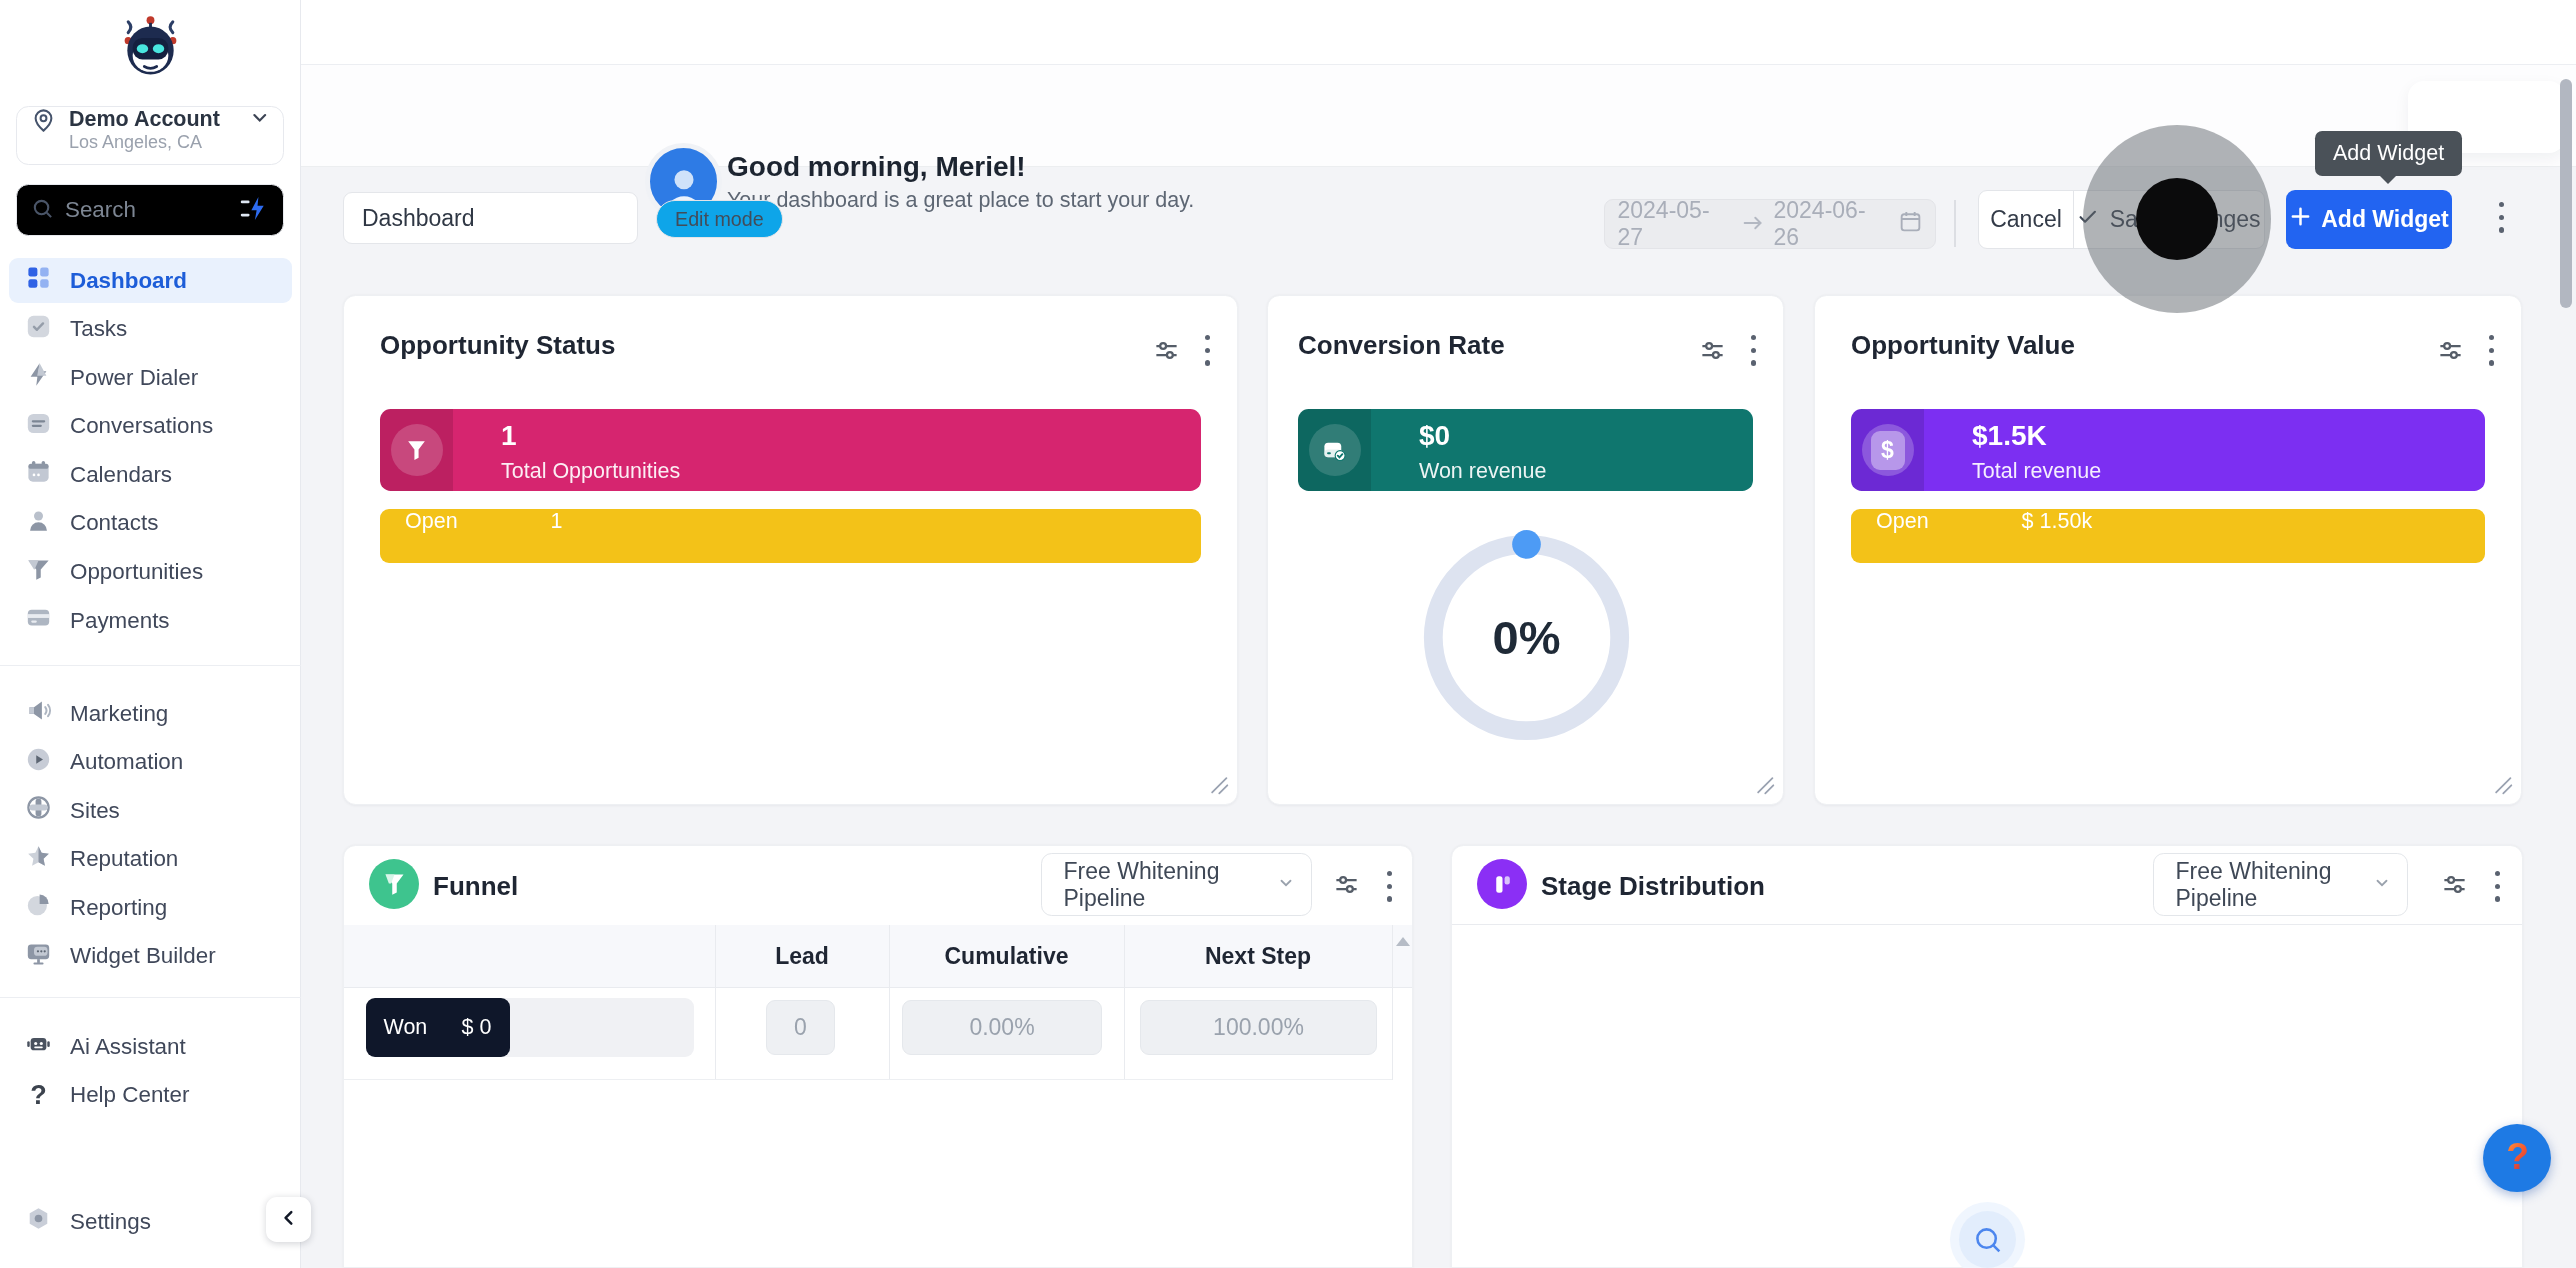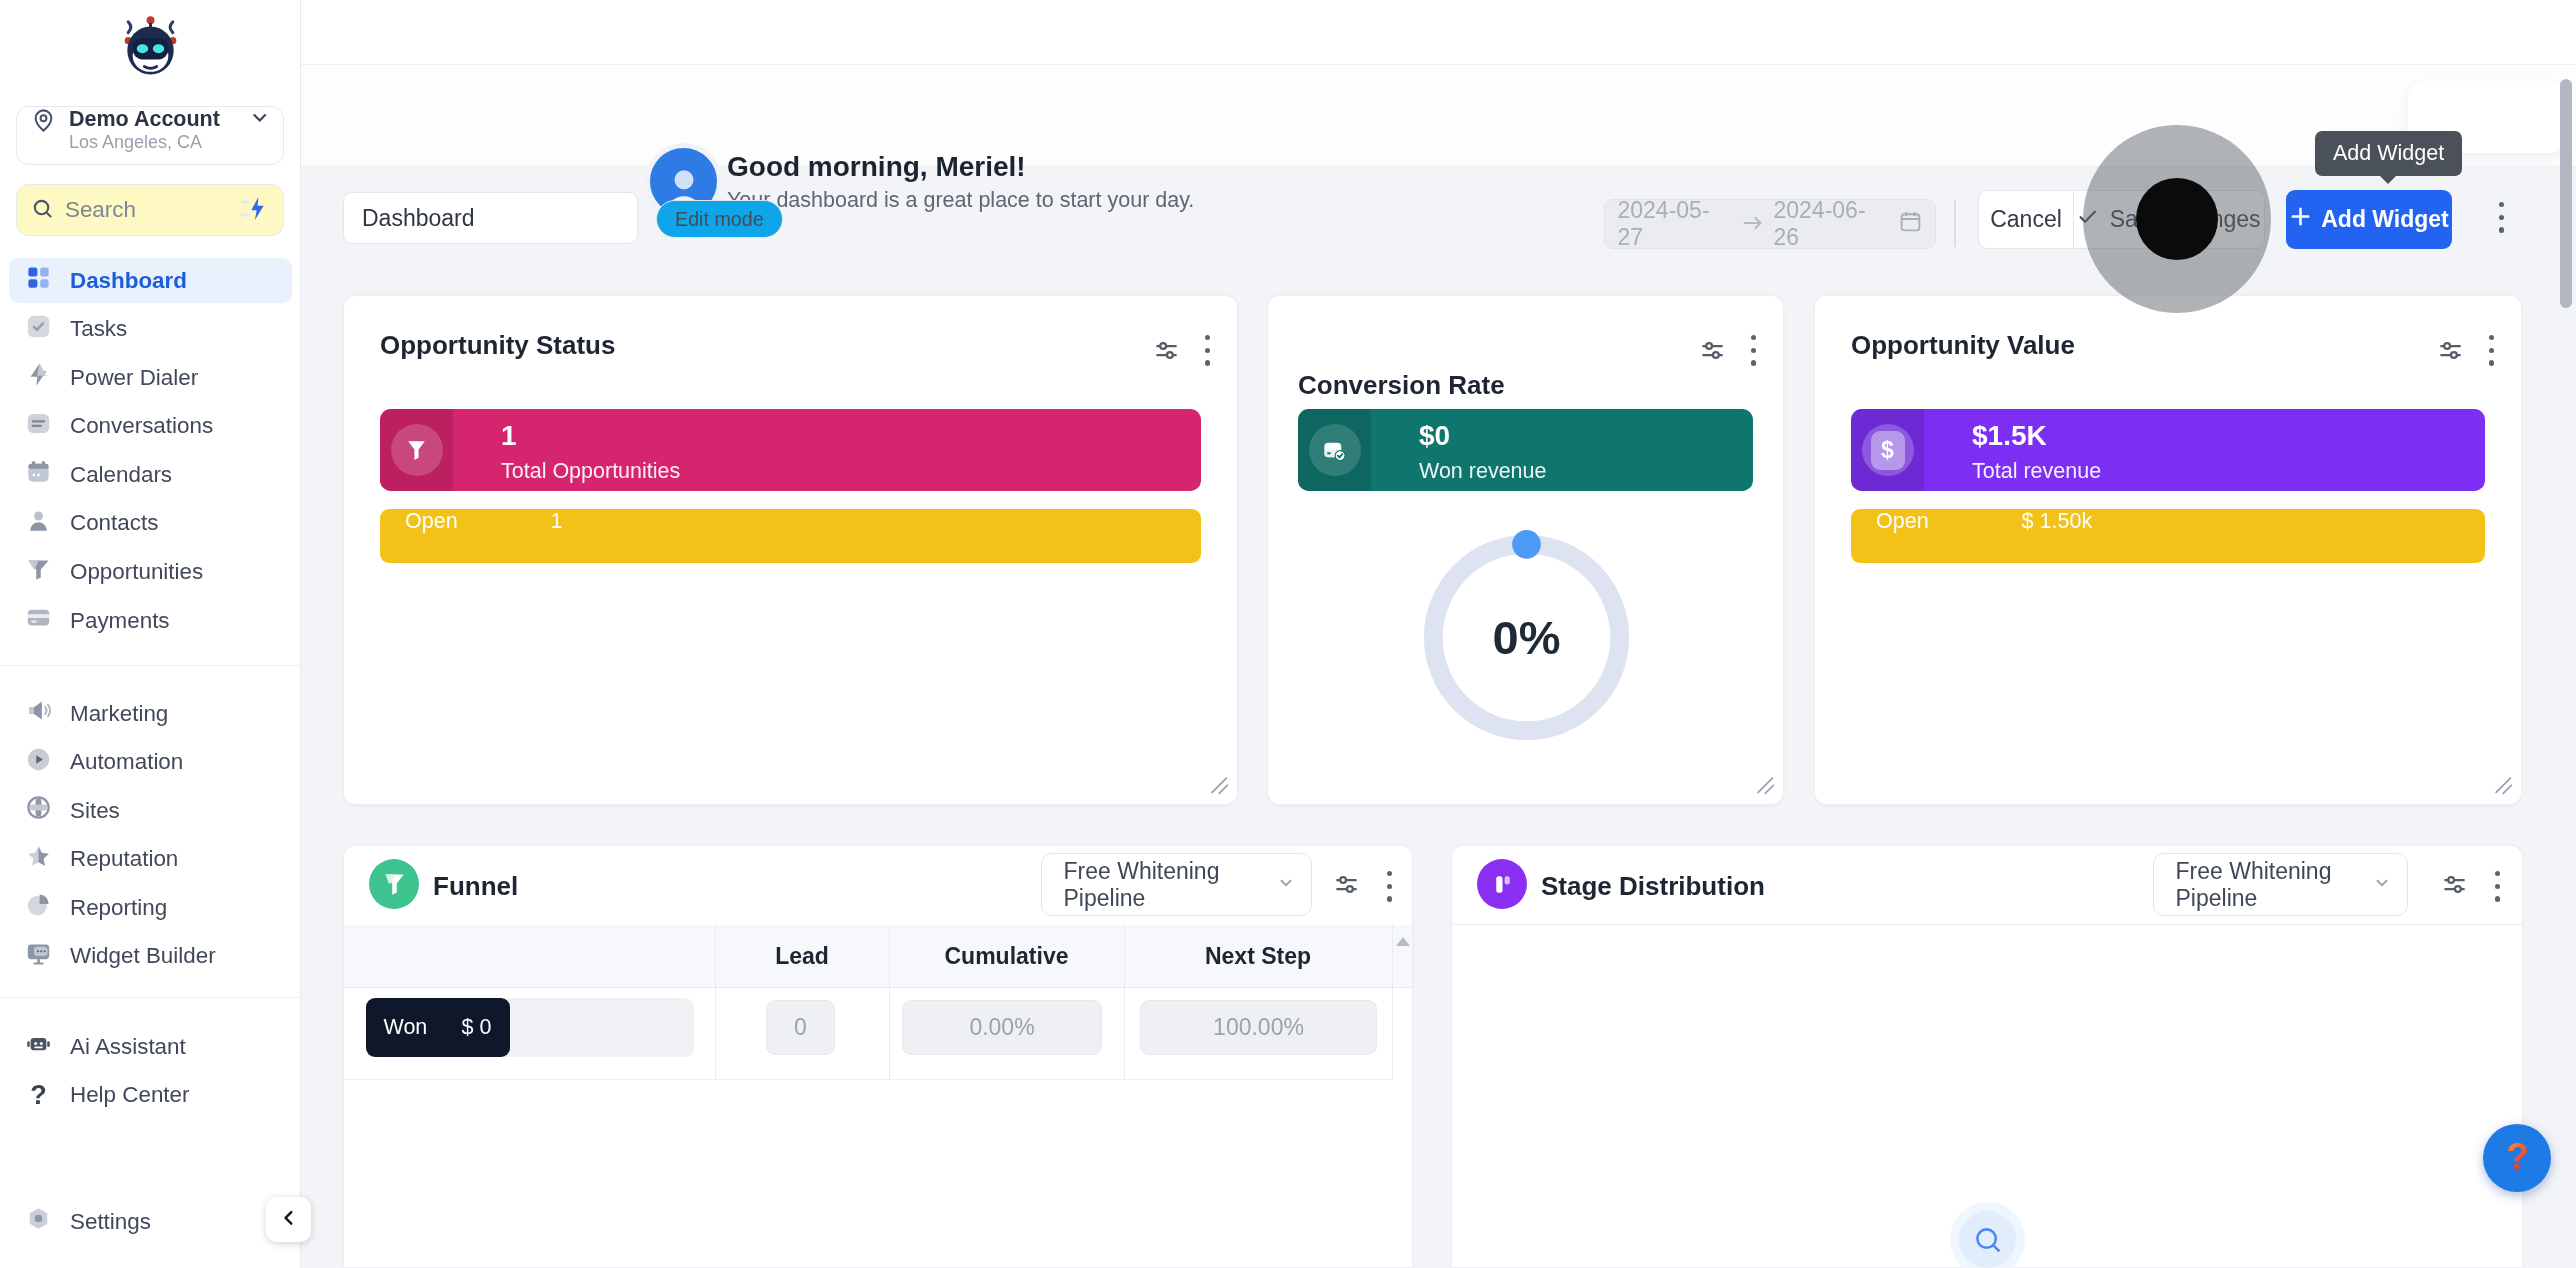--- a/index.html
+++ b/index.html
@@ -10,21 +10,21 @@
   
   .sidebar { position:absolute; left:0; top:0; width:301px; height:1268px; background:#fff;
              border-right:0.9px solid #e7e9ee; z-index:5; }
   .logo { position:absolute; left:119px; top:12.5px; }
   .acct { position:absolute; left:16px; top:106px; width:268px; height:59px; border:0.9px solid #e7e9ee;
           border-radius:12.5px; background:#fff; display:flex; align-items:flex-start; padding:0 12.5px; }
   .acct-name { font-size:21.5px; font-weight:bold; color:#2b3442; line-height:1.15; }
   .acct-loc { font-size:18px; color:#9aa1ad; }
   .acct-text { margin-left:12.5px; flex:1; }
   .searchbox { position:absolute; left:16px; top:184px; width:268px; height:52px; border:0.9px solid #e7e9ee;
-               border-radius:12.5px; background:#fef9c3; display:flex; align-items:center; padding:0 14.3px; }
+               border-radius:12.5px; background:#000000; display:flex; align-items:center; padding:0 14.3px; }
   .search-ph { font-size:22.4px; color:#7d8693; margin-left:10.7px; flex:1; }
   .navblk { position:absolute; left:9px; width:283px; }
   .nav-item { height:45px; margin-bottom:3.6px; display:flex; align-items:center; padding-left:16px;
               border-radius:9px; font-size:22.4px; color:#40485a; cursor:pointer; }
   .nav-item .nlabel { margin-left:18px; }
   .nav-item.active { background:#e9f1fd; color:#1d5dd8; font-weight:bold; }
   .sb-divider { position:absolute; left:0; width:301px; height:0.9px; background:#eceef2; }
   .settings-row { position:absolute; left:9px; top:1199px; width:283px; }
   .collapse-btn { position:absolute; left:266px; top:1197px; width:45px; height:45px; background:#fff;
                   border-radius:10.7px; box-shadow:0 1.8px 7.2px rgba(20,28,45,.18); z-index:9;
@@ -491,21 +491,21 @@
       <span style="margin-left:93px;">1</span>
     </div>
     <div class="resize-h">
       <svg width="25" height="25" viewBox="0 0 28 28" stroke="#9aa2b1" stroke-width="2" stroke-linecap="round">
           <path d="M8 24L24 8M16 25l9-9"></path>
         </svg>
     </div>
   </section>
 
   <section class="card" style="left:1267px;top:295px;width:517px;height:510px;">
-    <div class="card-title" style="left:30px;margin-top:40px;">Conversion Rate</div>
+    <div class="card-title" style="left:30px;">Conversion Rate</div>
     <div class="w-icons">
       <span class="kebab" style="flex-direction:row;gap:0;">
         <svg width="27" height="27" viewBox="0 0 24 24" fill="none" stroke="#555d68" stroke-width="2">
             <path d="M3 8h18M3 16h18"></path>
             <circle cx="9" cy="8" r="2.6" fill="#fff"></circle>
             <circle cx="15" cy="16" r="2.6" fill="#fff"></circle>
           </svg>
       </span>
       <span class="kebab">
           <i></i>

